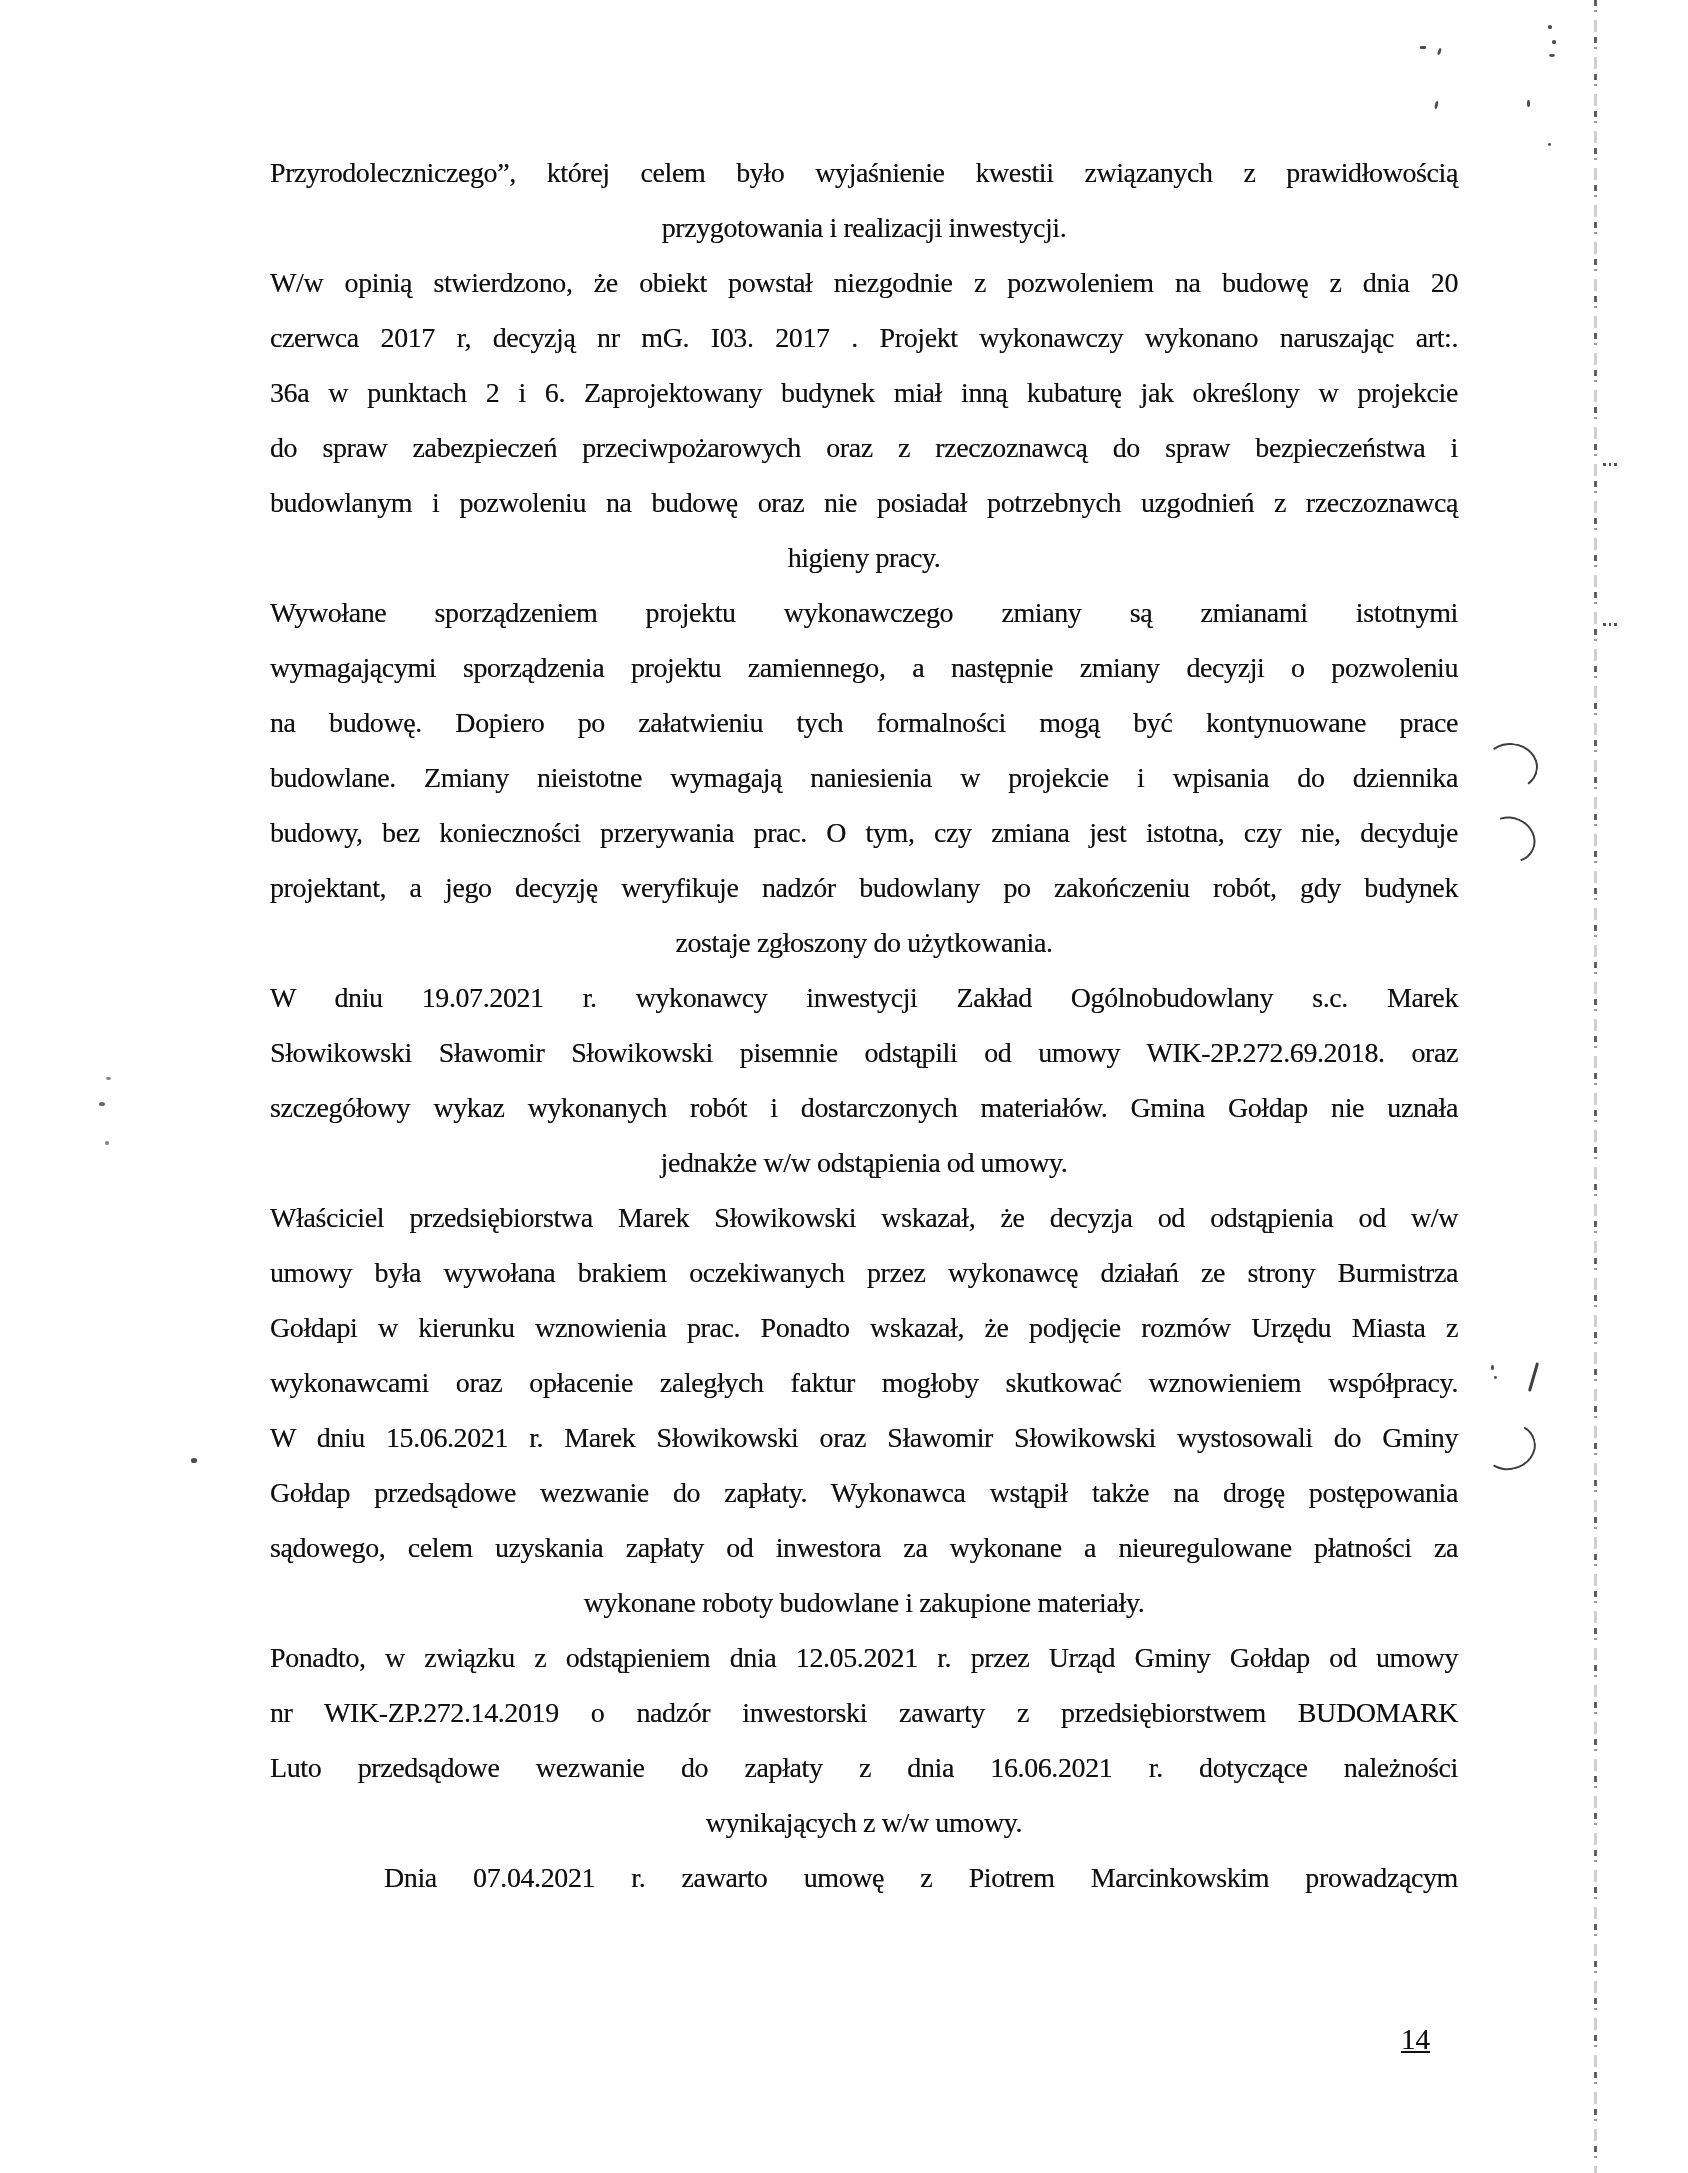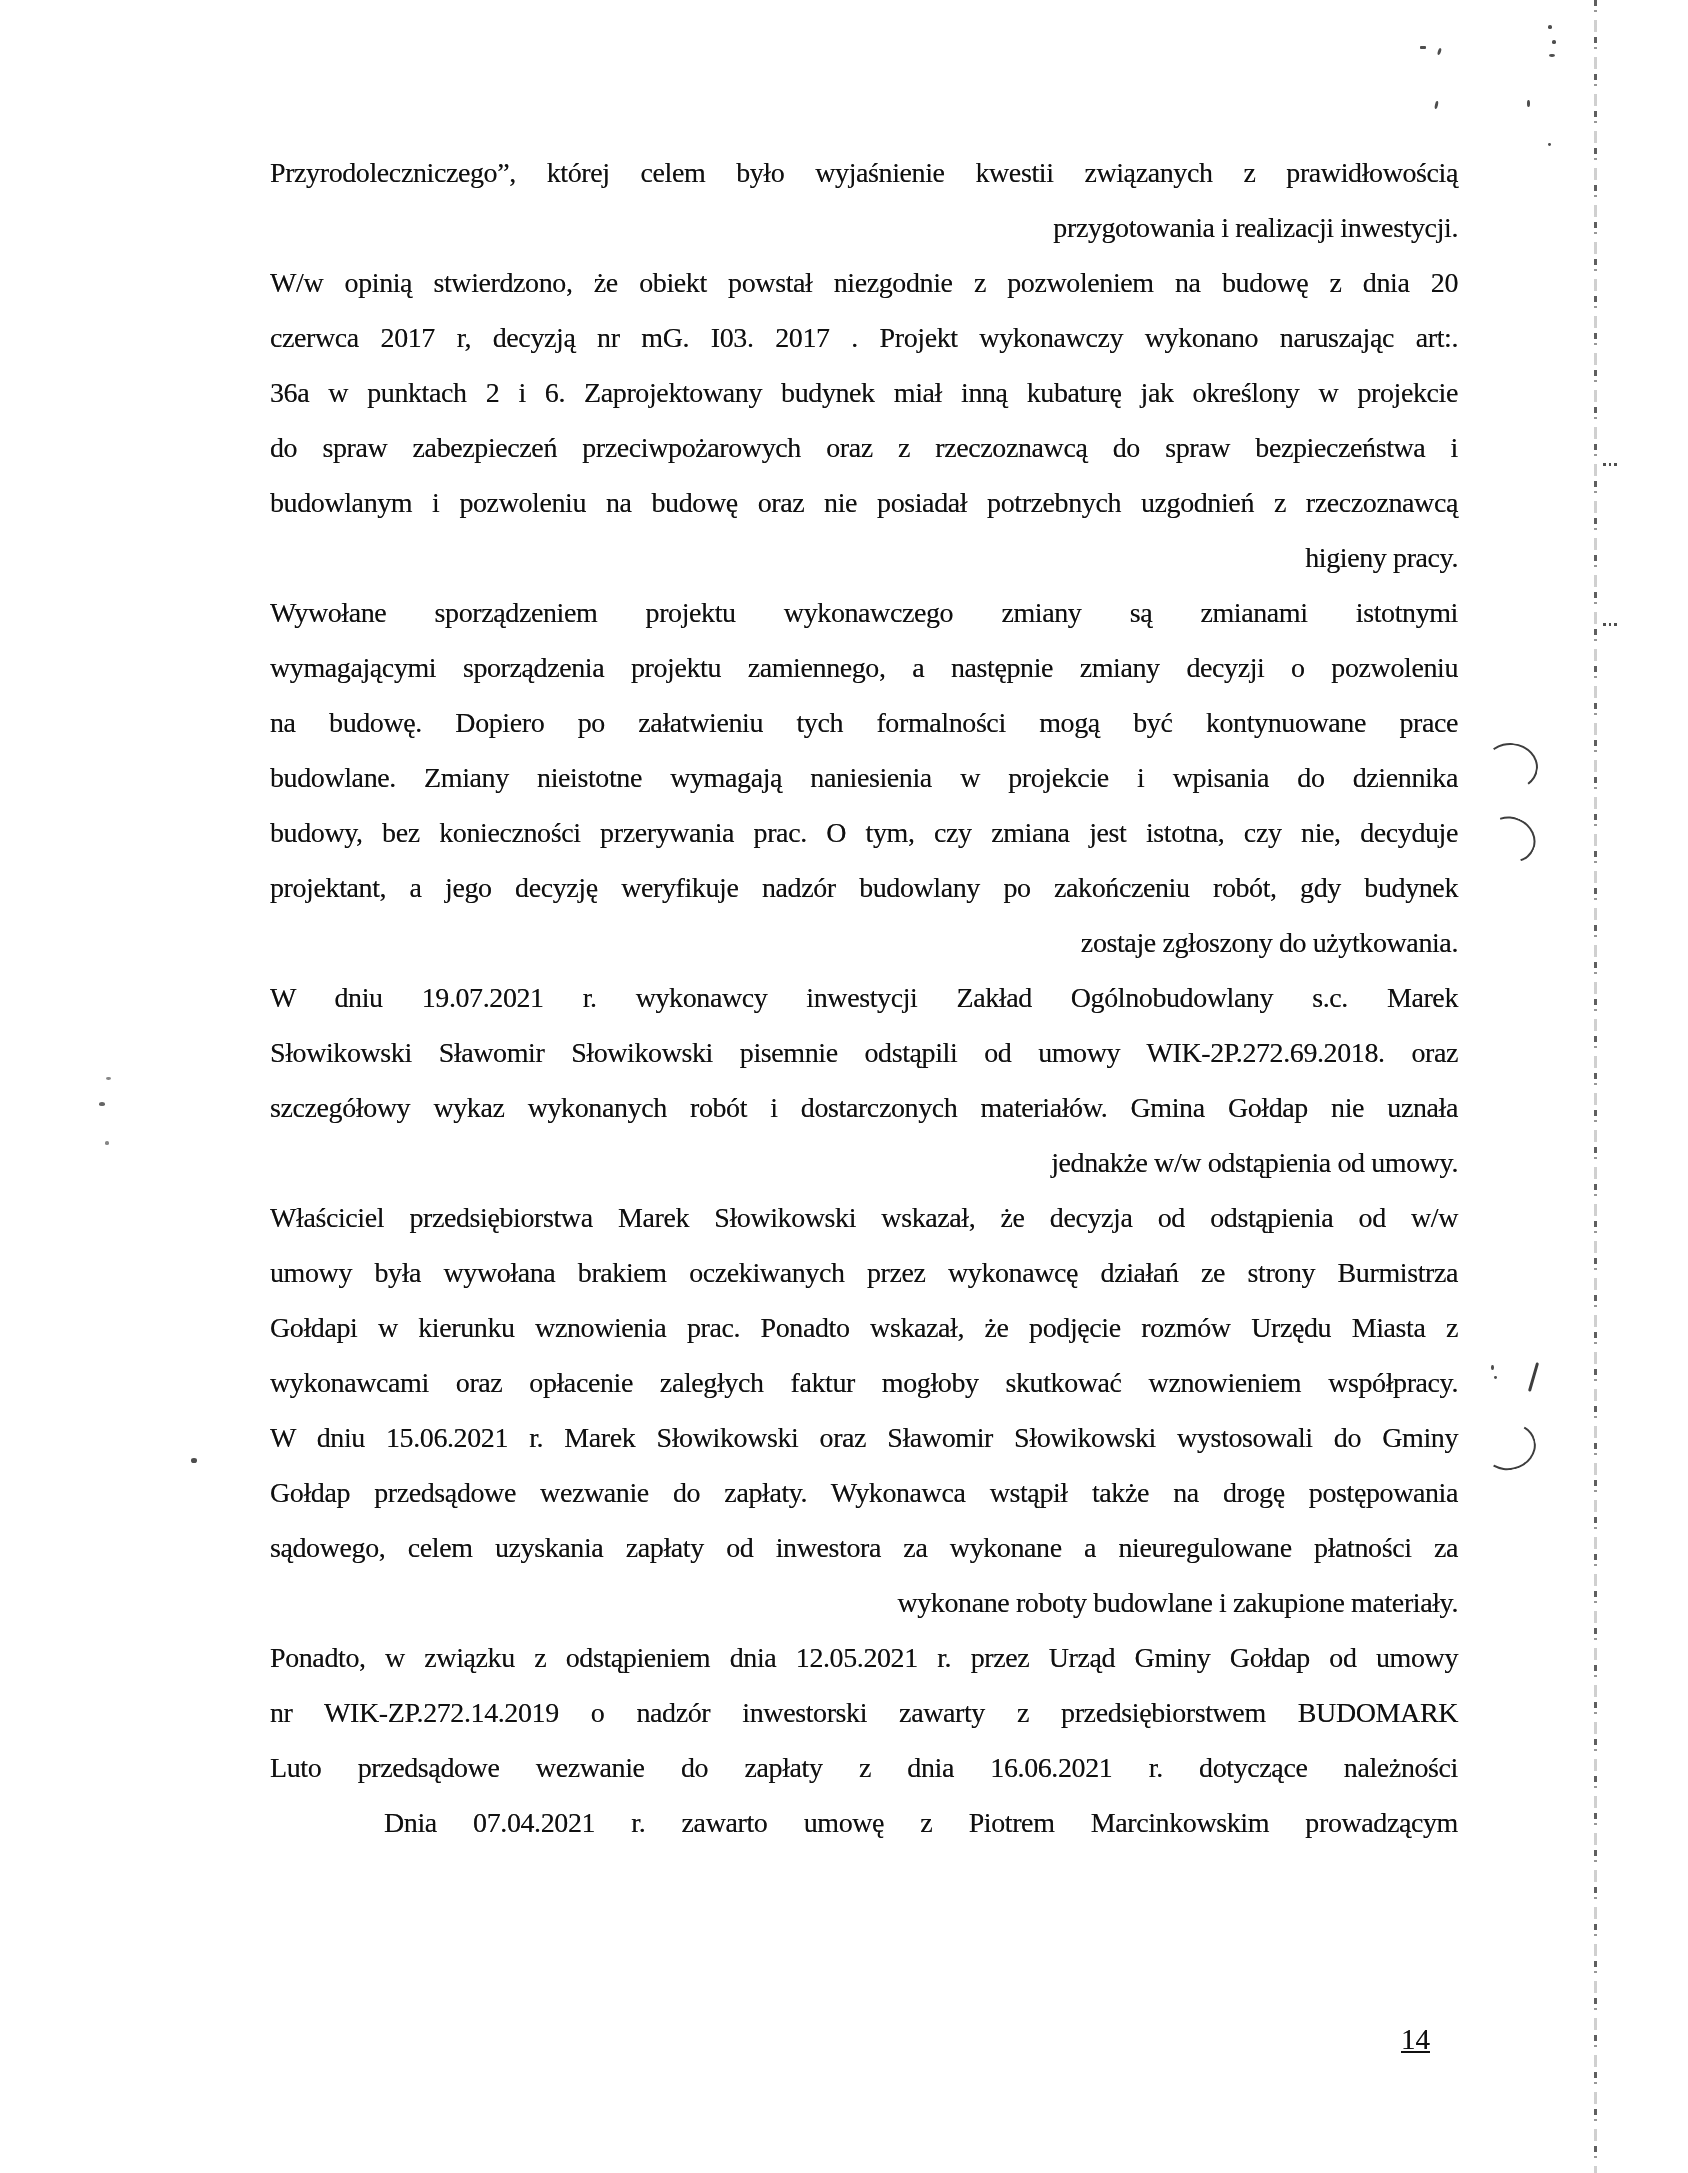--- a/index.html
+++ b/index.html
@@ -24,21 +24,21 @@
     top: 145px;
     left: 270px;
     width: 1188px;
     color: #101010;
     font-size: 28px;
     line-height: 55px;
     letter-spacing: -0.4px;
     text-shadow: 0 0 0.5px rgba(0,0,0,0.55);
   }
   .line {
-    text-align: right;
+    text-align: center;
     white-space: normal;
   }
   .line.j {
     text-align: justify;
     text-align-last: justify;
   }
   .line.ind {
     text-indent: 114px;
   }
   .page-number {
@@ -143,20 +143,21 @@
       <div class="line j">umowy była wywołana brakiem oczekiwanych przez wykonawcę działań ze strony Burmistrza</div>
       <div class="line j">Gołdapi w kierunku wznowienia prac. Ponadto wskazał, że podjęcie rozmów Urzędu Miasta z</div>
       <div class="line j">wykonawcami oraz opłacenie zaległych faktur mogłoby skutkować wznowieniem współpracy.</div>
       <div class="line j">W dniu 15.06.2021 r. Marek Słowikowski oraz Sławomir Słowikowski wystosowali do Gminy</div>
       <div class="line j">Gołdap przedsądowe wezwanie do zapłaty. Wykonawca wstąpił także na drogę postępowania</div>
       <div class="line j">sądowego, celem uzyskania zapłaty od inwestora za wykonane a nieuregulowane płatności za</div>
       <div class="line">wykonane roboty budowlane i zakupione materiały.</div>
       <div class="line j">Ponadto, w związku z odstąpieniem dnia 12.05.2021 r. przez Urząd Gminy Gołdap od umowy</div>
       <div class="line j">nr WIK-ZP.272.14.2019 o nadzór inwestorski zawarty z przedsiębiorstwem BUDOMARK</div>
       <div class="line j">Luto przedsądowe wezwanie do zapłaty z dnia 16.06.2021 r. dotyczące należności</div>
+      <div class="line">wynikających z w/w umowy.</div>
       <div class="line j ind">Dnia 07.04.2021 r. zawarto umowę z Piotrem Marcinkowskim prowadzącym</div>
     </div>
 
   <div class="page-number">14</div>
 
   <div class="scanline"></div>
   <div class="arc a1"></div>
   <div class="arc a2"></div>
   <div class="stroke slash"></div>
   <div class="arc a4"></div>

